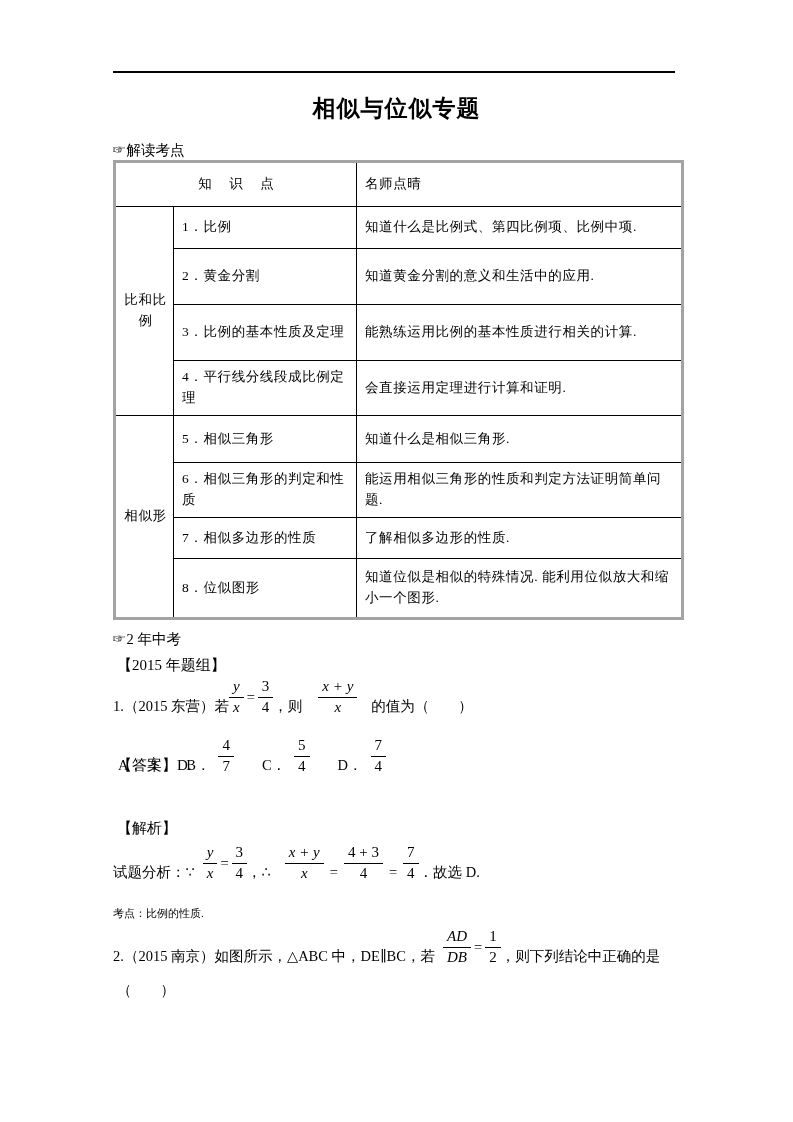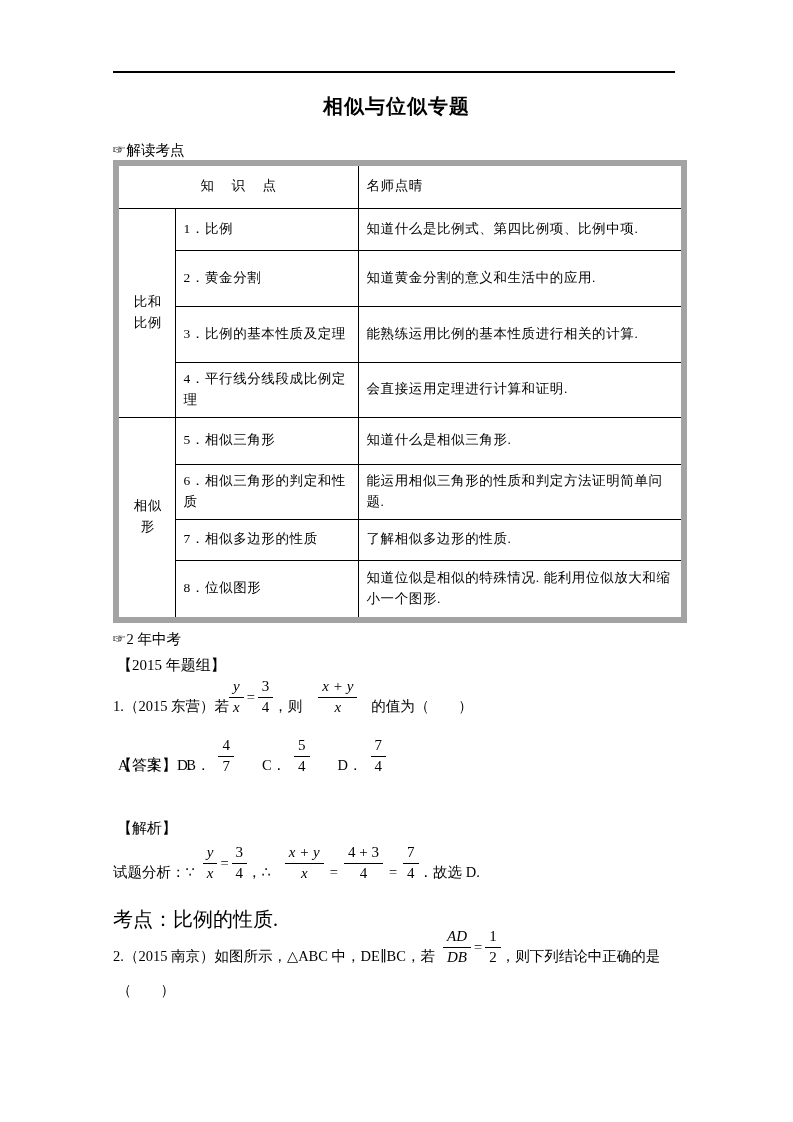--- a/index.html
+++ b/index.html
@@ -14,34 +14,34 @@
   .page { position: absolute; inset: 0; background: #fff; }
 
   .header-rule {
     position: absolute; left: 113px; top: 71px;
     width: 562px; height: 2px; background: #000;
   }
 
   .doc-title {
     position: absolute; left: 0; top: 93px; width: 100%;
     text-align: center;
-    font-size: 20px; font-weight: bold; letter-spacing: 1px;
+    font-size: 23px; font-weight: bold; letter-spacing: 1px;
   }
 
   .sec-label { position: absolute; font-size: 14.5px; white-space: pre; }
   .lbl-kaodian  { left: 112px; top: 141px; }
   .lbl-zhongkao { left: 112px; top: 630px; }
   .lbl-tizu     { left: 117px; top: 656px; font-size: 15px; }
 
   
   table.kp-table {
     position: absolute; left: 113px; top: 160px;
     width: 568px;
     border-collapse: collapse;
-    border: 6px solid #a3a3a3;
+    border: 3px solid #a3a3a3;
     table-layout: fixed;
     font-size: 13.5px;
     letter-spacing: 0.6px;
   }
   table.kp-table td {
     border: 1px solid #000;
     vertical-align: middle;
     padding: 2px 6px 2px 8px;
     line-height: 1.55;
   }
@@ -80,21 +80,21 @@
   .q1-line   { left: 113px; top: 678px; }
   .opts-line { left: 118px; top: 737px; }
   .opts-line .opt { display: inline-flex; align-items: flex-end; margin-right: 28px; }
   .opts-line .opt .olabel { line-height: 1.35; margin-right: 8px; }
   .opts-line .opt .ovalue { line-height: 1.35; }
 
   .ans-line   { position: absolute; left: 117px; top: 756px; font-size: 15px; }
   .jiexi-line { position: absolute; left: 117px; top: 819px; font-size: 15px; }
 
   .ana-line { left: 113px; top: 844px; }
-  .kd-line  { position: absolute; left: 113px; top: 906px; font-size: 20px; }
+  .kd-line  { position: absolute; left: 113px; top: 906px; font-size: 11px; }
 
   .q2-line  { left: 113px; top: 928px; }
   .q2-line2 { position: absolute; left: 117px; top: 981px; font-size: 14.5px; white-space: pre; }
 </style>
 </head>
 <body>
 
 <div class="page">
 
   <div class="header-rule"></div>

